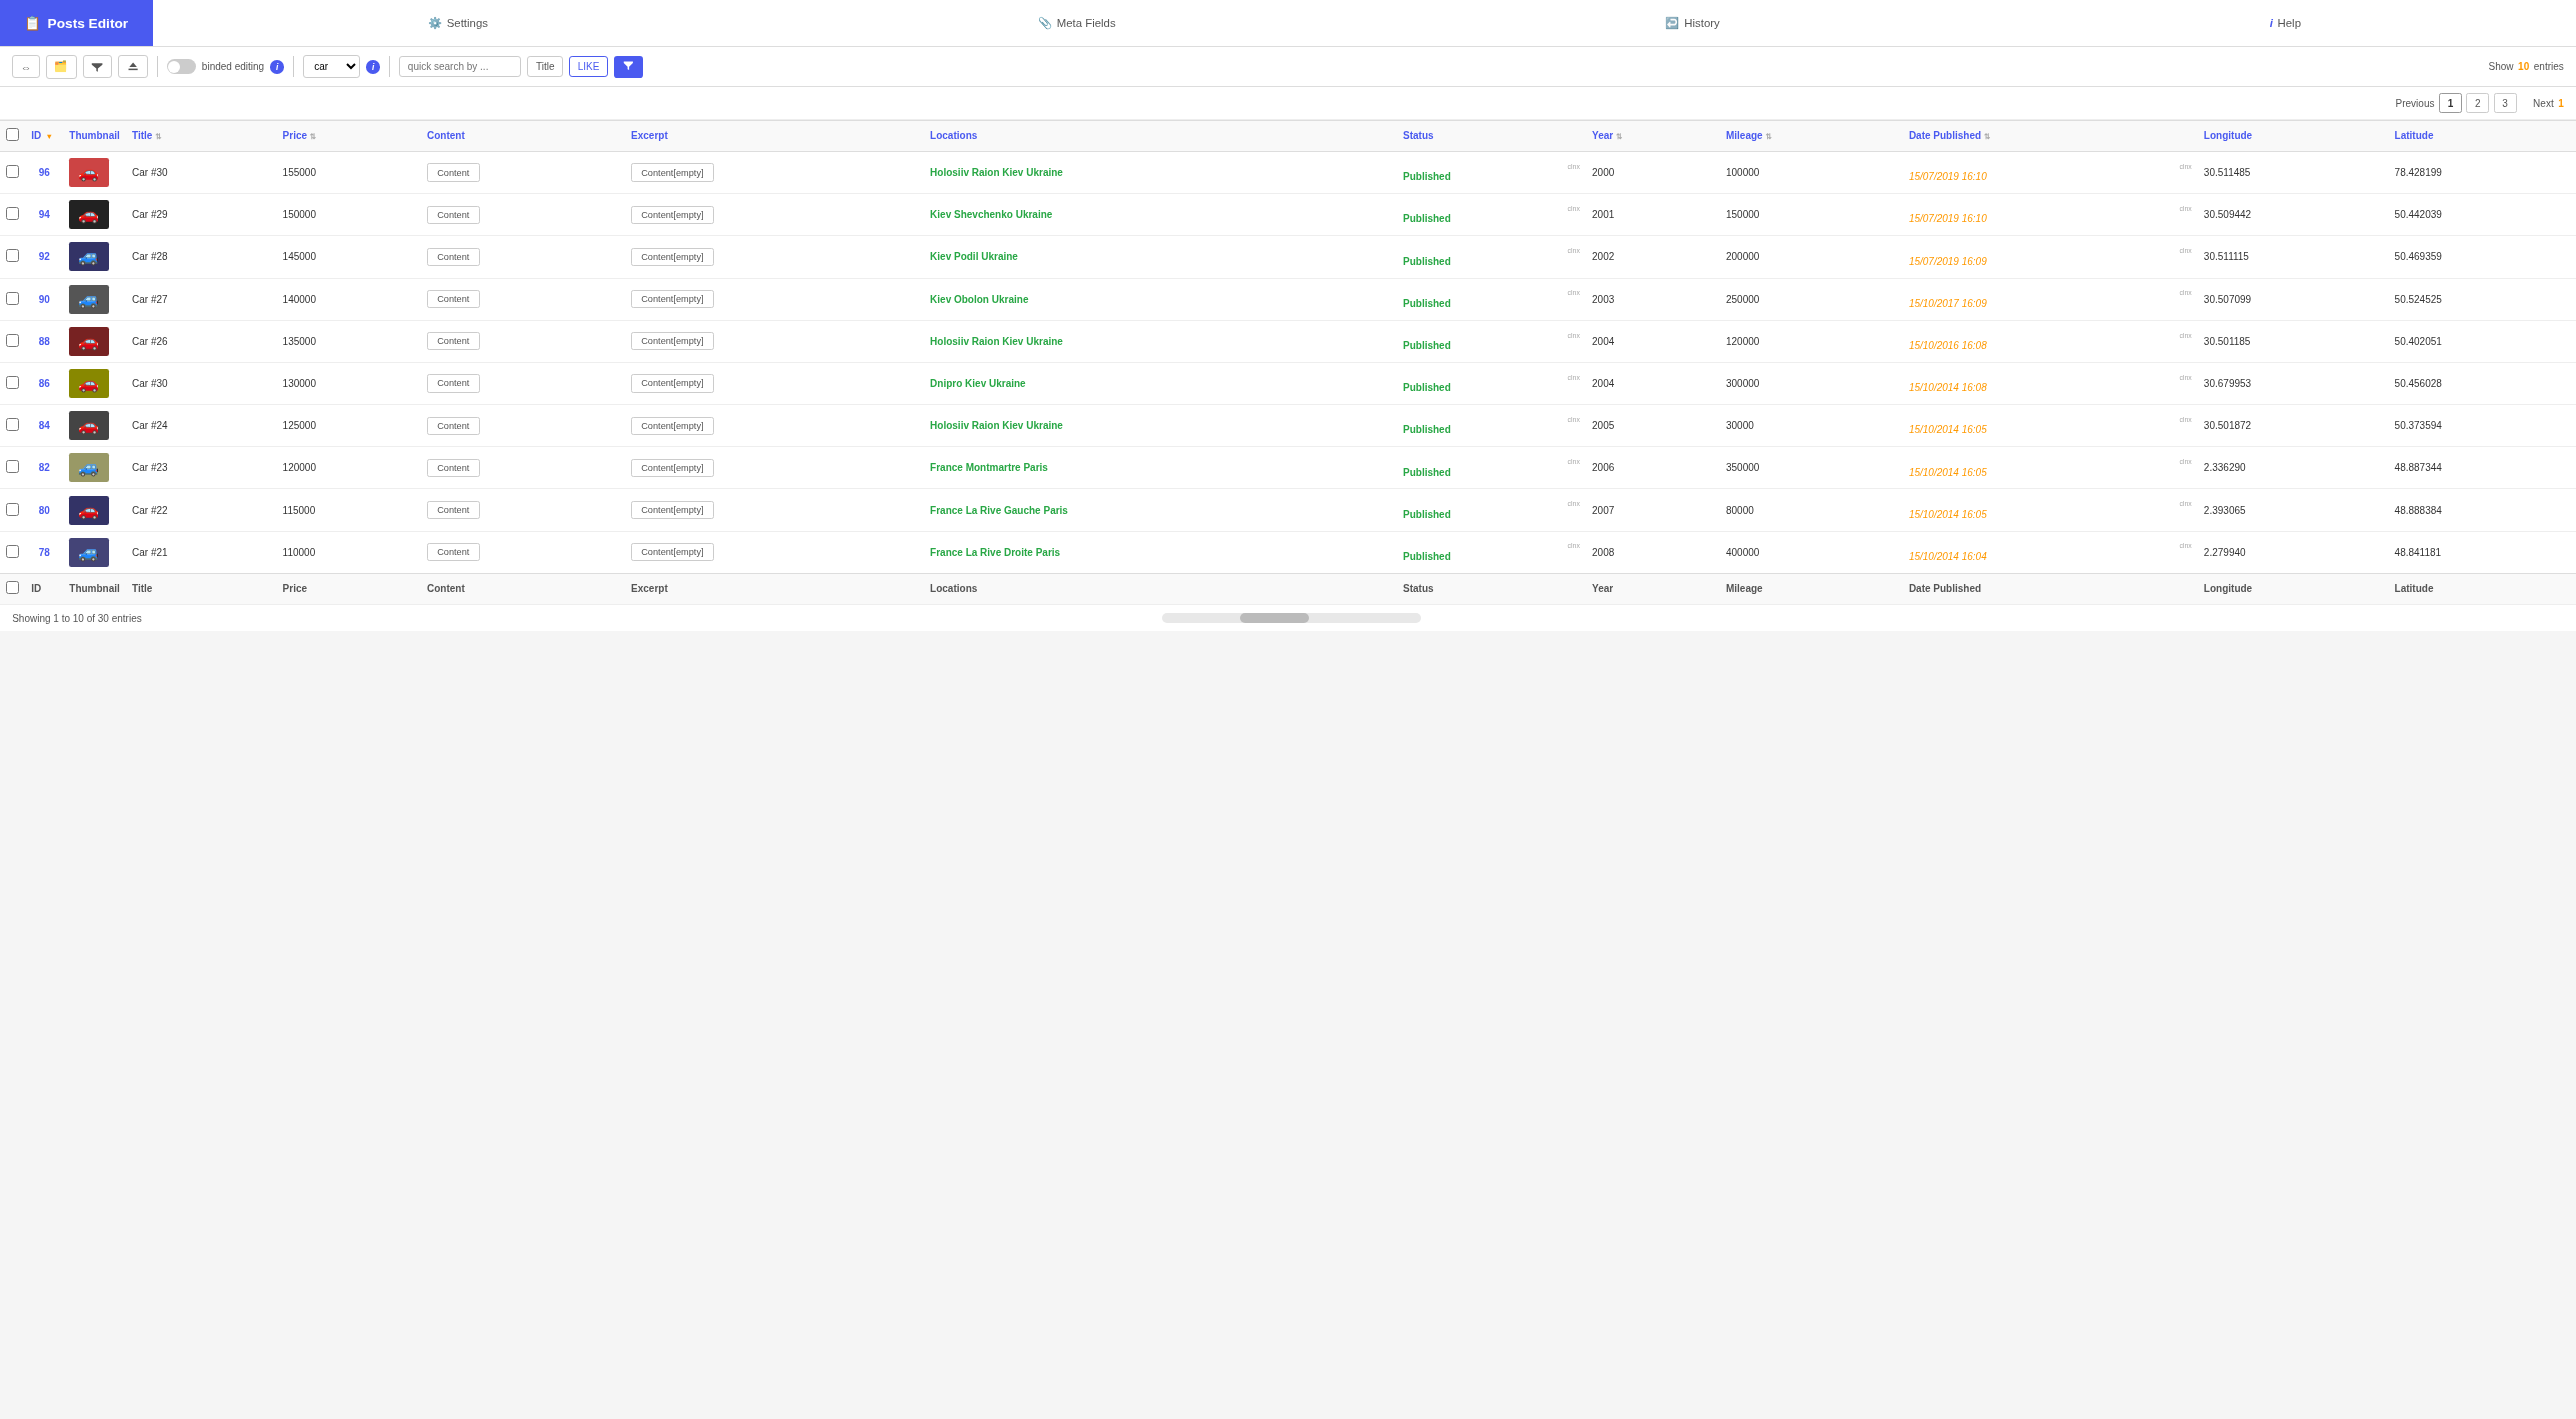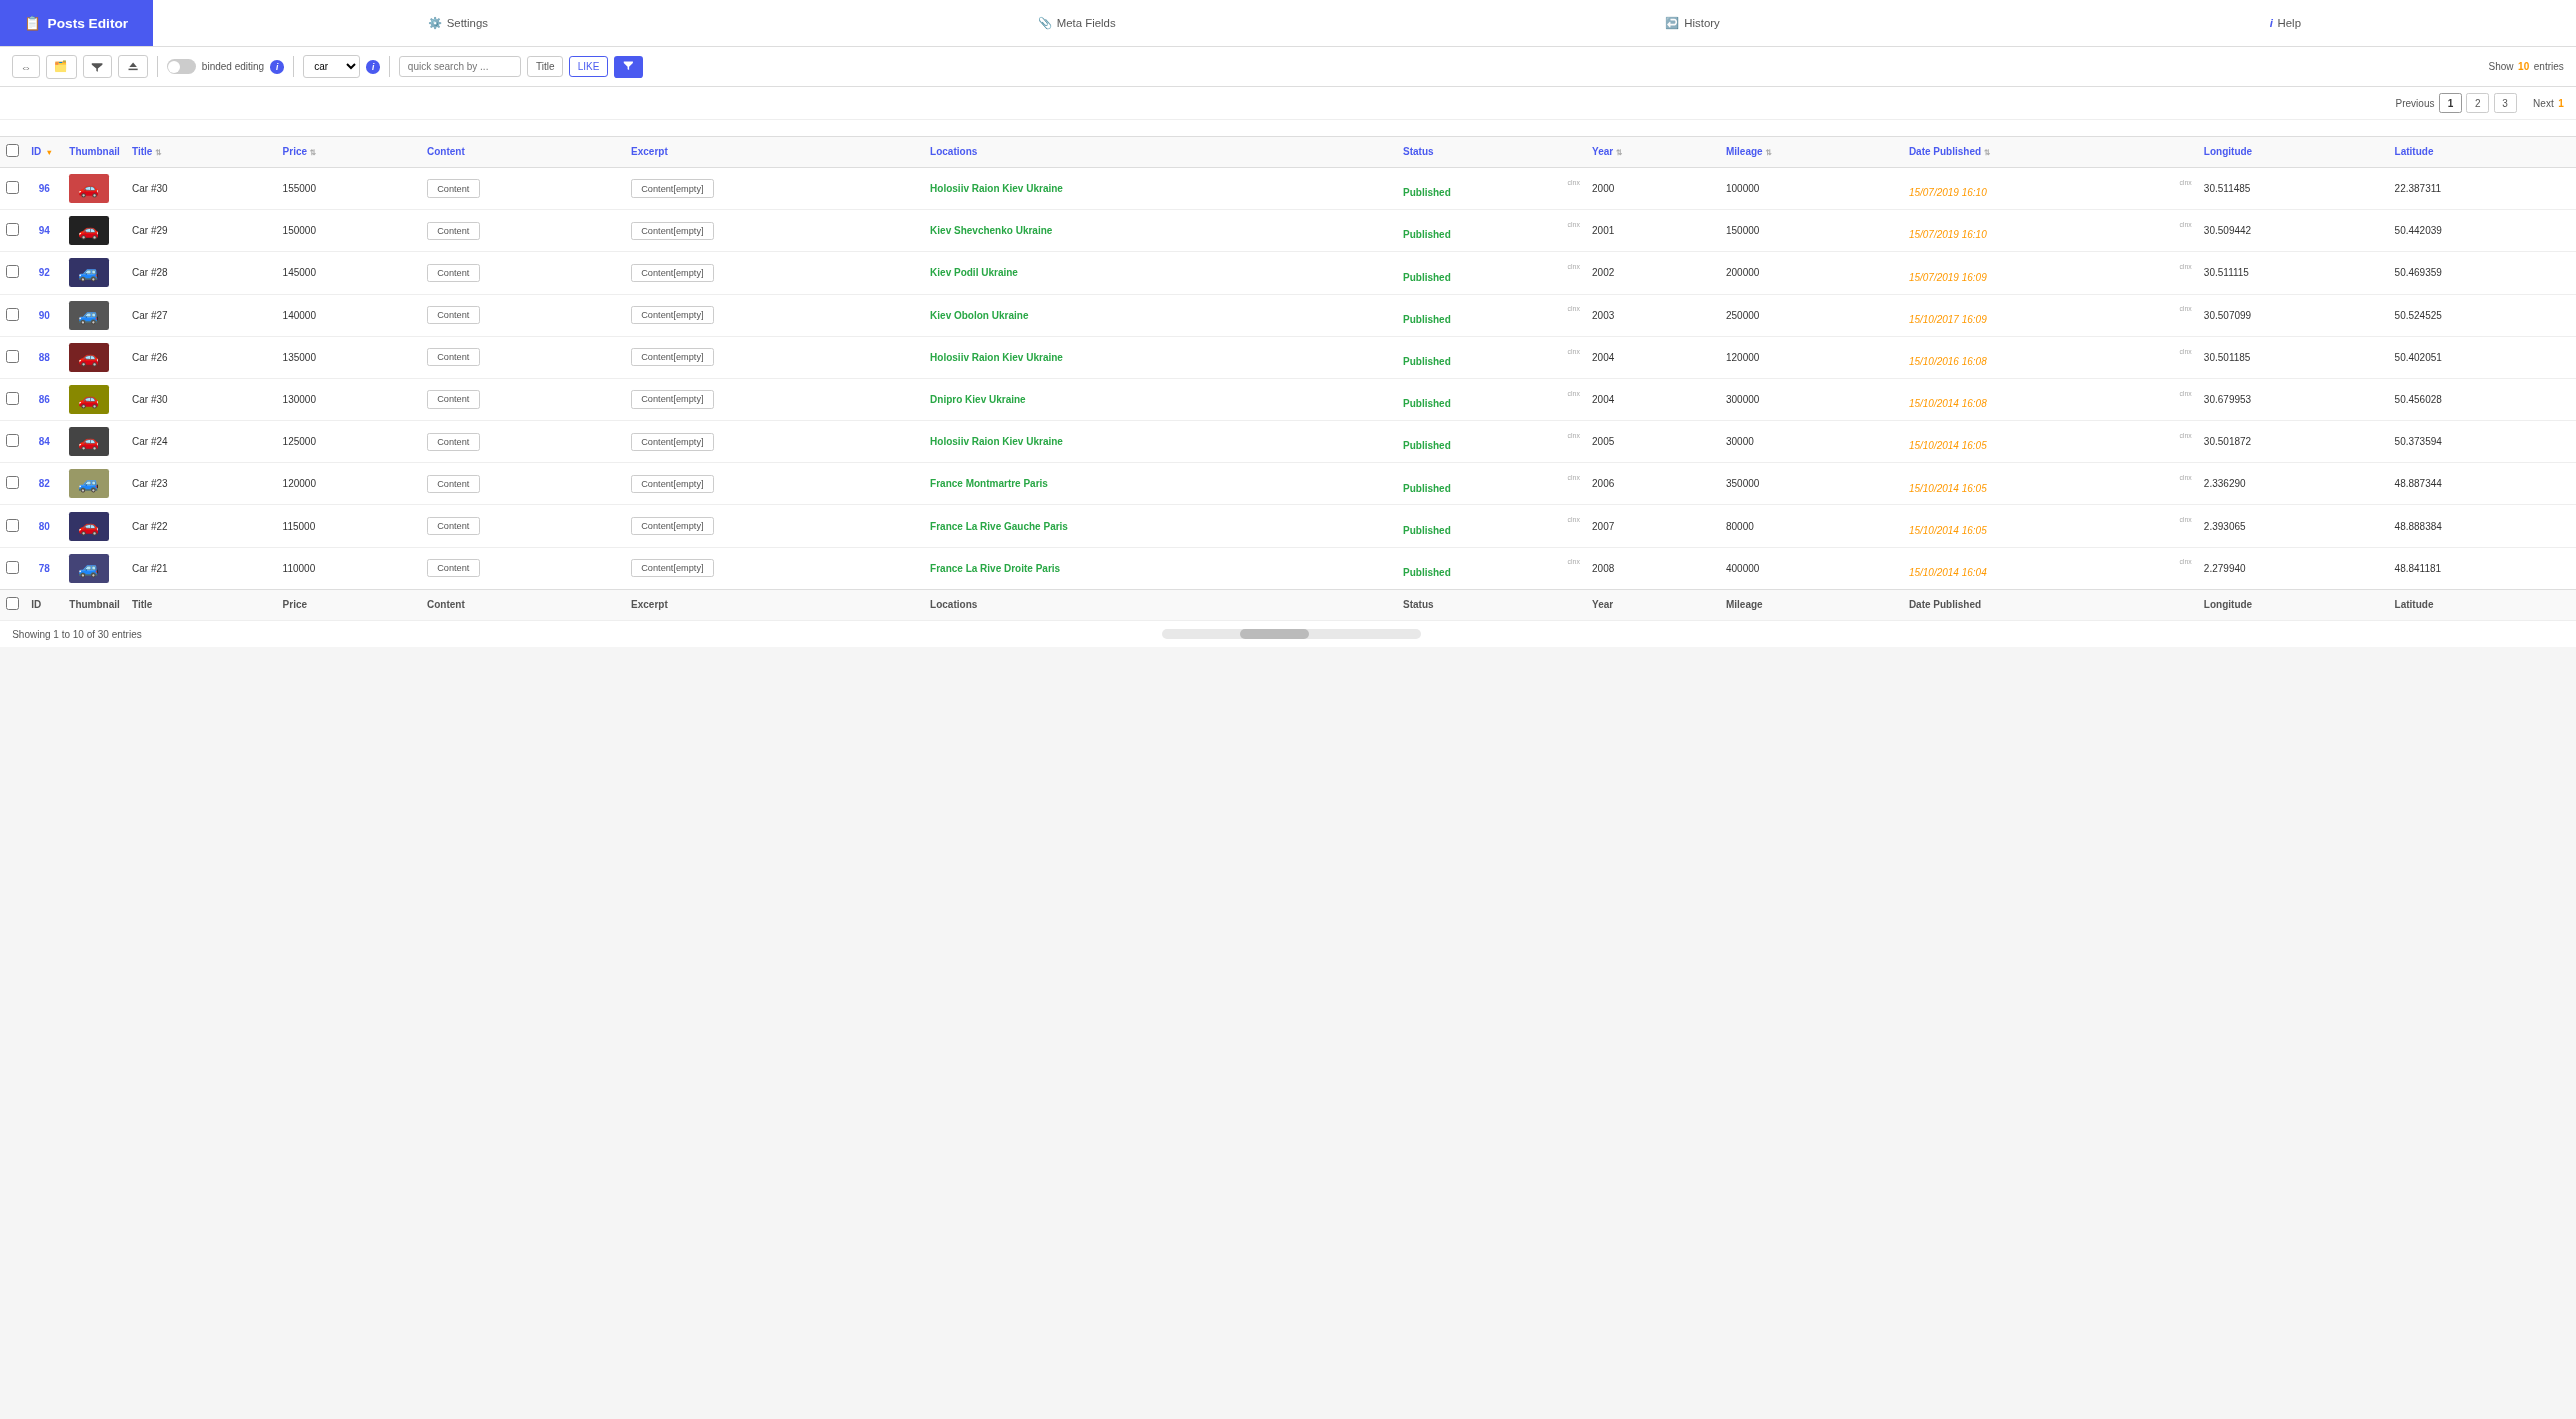--- a/index.html
+++ b/index.html
@@ -119,21 +119,20 @@
 
     
     .table-container {
       background: #fff;
       overflow-x: auto;
     }
     table {
       width: 100%;
       border-collapse: collapse;
       font-size: 10px;
-      margin-top: 16px;
     }
     thead th {
       background: #f9f9f9;
       border-bottom: 1.5px solid #ddd;
       border-top: 0.8px solid #ddd;
       padding: 7.6px 6.1px;
       text-align: left;
       color: #4a5af0;
       font-weight: bold;
       white-space: nowrap;
@@ -311,21 +310,21 @@
           <td>Car #30</td>
           <td>155000</td>
           <td><button class="content-btn">Content</button></td>
           <td><button class="content-btn">Content[empty]</button></td>
           <td><span class="location-link">Holosiiv Raion</span> <span class="location-link">Kiev</span> <span class="location-link">Ukraine</span></td>
           <td><span class="clnx-badge">clnx</span><span class="status-published">Published</span></td>
           <td>2000</td>
           <td>100000</td>
           <td><span class="clnx-badge">clnx</span><span class="date-link">15/07/2019 16:10</span></td>
           <td>30.511485</td>
-          <td>22.387311</td>
+          <td>78.428199</td>
         </tr>
         <tr>
           <td class="checkbox-cell"><input type="checkbox" style=""></td>
           <td class="id-cell" style="color: rgb(74, 90, 240);">94</td>
           <td class="thumb-cell">
             <div class="thumb-placeholder" style="background:#222;font-size:17px;">🚗</div>
           </td>
           <td>Car #29</td>
           <td>150000</td>
           <td><button class="content-btn">Content</button></td>

